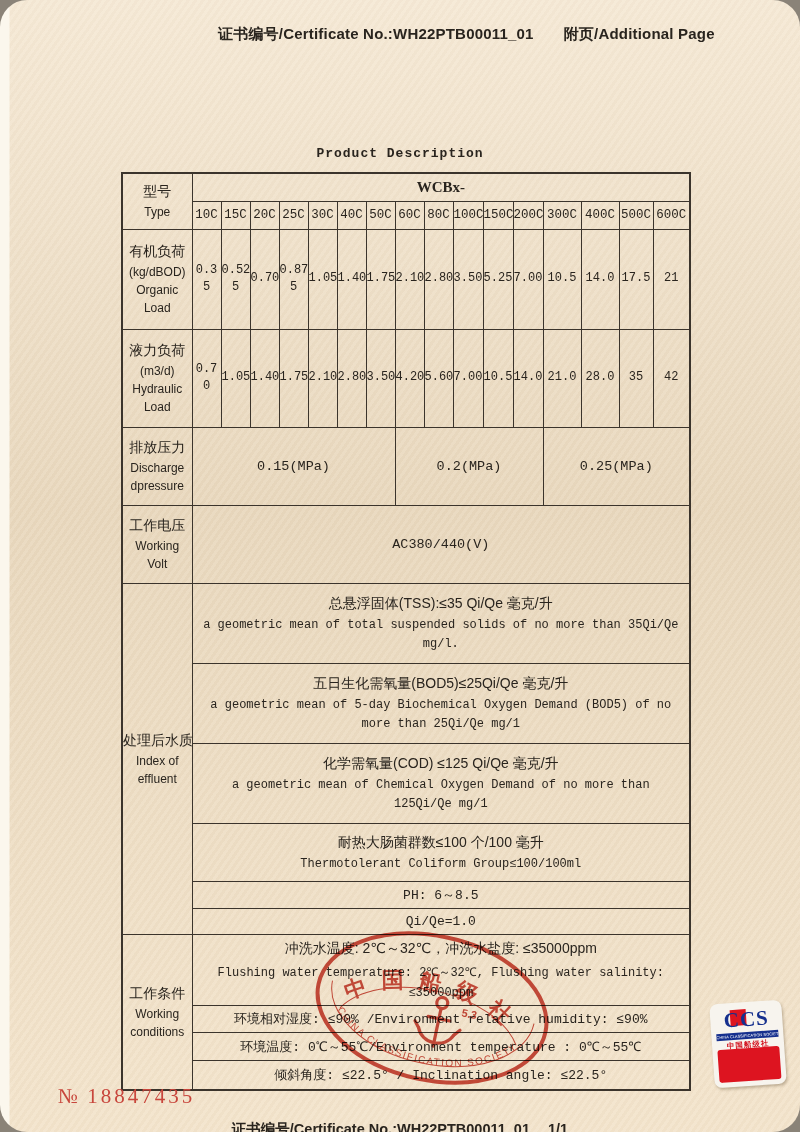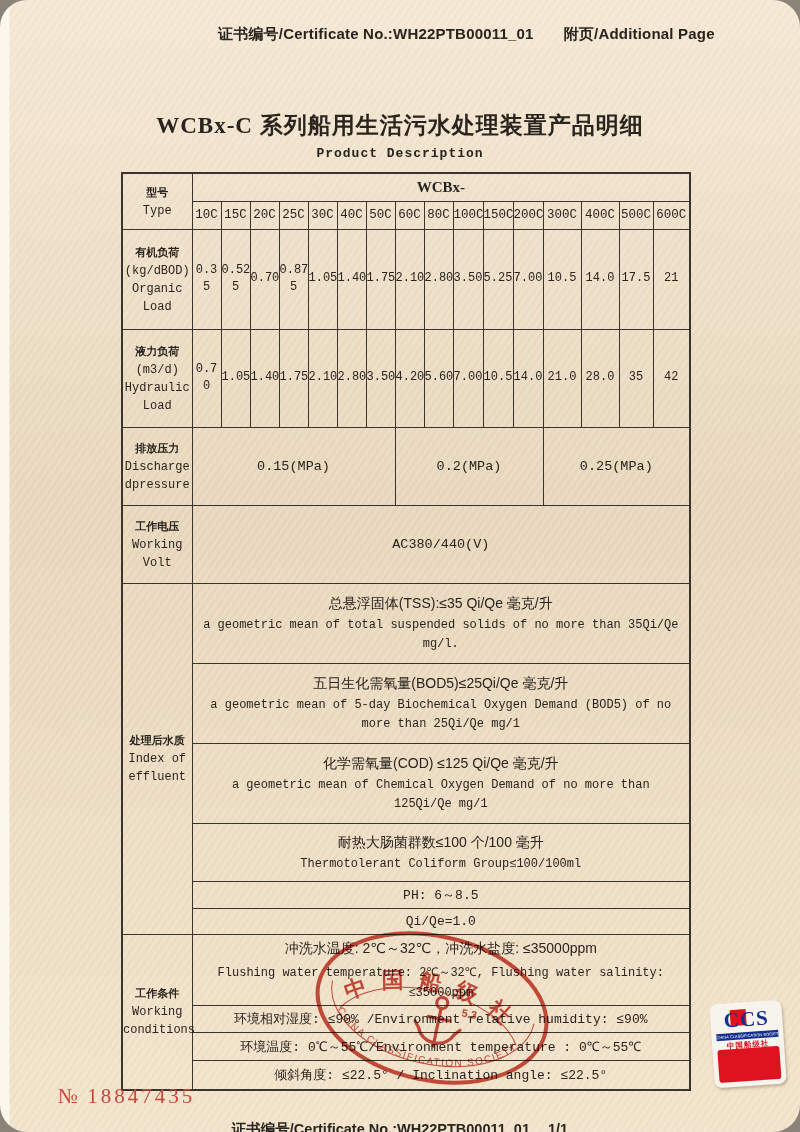--- a/index.html
+++ b/index.html
@@ -19,22 +19,22 @@
   .doc-title{position:absolute;top:110px;left:0;width:100%;text-align:center;font-family:"Liberation Serif","DejaVu Serif",serif;font-weight:bold;font-size:23px;letter-spacing:1px;}
   .doc-subtitle{position:absolute;top:146px;left:0;width:100%;text-align:center;font-family:"Liberation Mono","DejaVu Sans Mono",monospace;font-size:13px;font-weight:bold;letter-spacing:1px;}
   .bottom-footer{position:absolute;top:1120px;left:120px;width:560px;text-align:center;font-size:14.5px;font-weight:bold;}
   .bottom-footer .pg{margin-left:14px;}
   .serial{position:absolute;left:58px;top:1084px;color:#c8463c;font-size:21px;letter-spacing:2px;font-family:Liberation Serif, serif;}
   .serial .num{letter-spacing:3px;}
 
   
   table.product{position:absolute;left:121px;top:172px;border-collapse:collapse;table-layout:fixed;width:568px;border:2px solid #3b342c;}
   table.product td{border:1px solid #3b342c;vertical-align:middle;text-align:center;padding:0;overflow:visible;}
-  .lbl-cn{font-size:11px;margin:4px 0;white-space:nowrap;font-weight:bold;}
-  .lbl-en{font-size:12px;font-family:Liberation Mono, monospace;margin:4px 0;white-space:nowrap;}
+  .lbl-cn{font-size:14px;margin:4px 0;white-space:nowrap;}
+  .lbl-en{font-size:12px;font-family:Liberation Sans, sans-serif;margin:4px 0;white-space:nowrap;}
   .series-cell{font-family:"Liberation Serif","DejaVu Serif",serif;font-weight:bold;font-size:15px;}
   .model-cell{font-size:12.5px;font-family:"Liberation Mono","DejaVu Sans Mono",monospace;}
   .value-cell{font-size:12px;font-family:"Liberation Mono","DejaVu Sans Mono",monospace;white-space:pre-line;line-height:1.45;}
   .span-cell{font-size:13.5px;font-family:"Liberation Mono","DejaVu Sans Mono",monospace;}
   .line-cn{font-size:14px;margin:5px 0;}
   .line-en{font-size:12px;font-family:"Liberation Mono","DejaVu Sans Mono",monospace;margin:5px 0;}
   .line-mix{font-size:13px;font-family:"Liberation Mono","DejaVu Sans Mono",monospace;margin:4px 0;}
 
   
   .stamp{position:absolute;left:286px;top:892px;mix-blend-mode:multiply;opacity:.88;pointer-events:none;}
@@ -52,21 +52,20 @@
 </head>
 <body>
 
 <div class="page">
 
   <div class="top-header">
     <span>证书编号/Certificate No.:WH22PTB00011_01</span>
     <span>附页/Additional Page</span>
   </div>
 
-  <div class="doc-title">WCBx-C 系列船用生活污水处理装置产品明细</div>
   <div class="doc-subtitle">Product Description</div>
 
   <table class="product">
     <colgroup>
       <col style="width:70px">
         <col style="width:29px">
         <col style="width:29px">
         <col style="width:29px">
         <col style="width:29px">
       <col style="width:29px">

